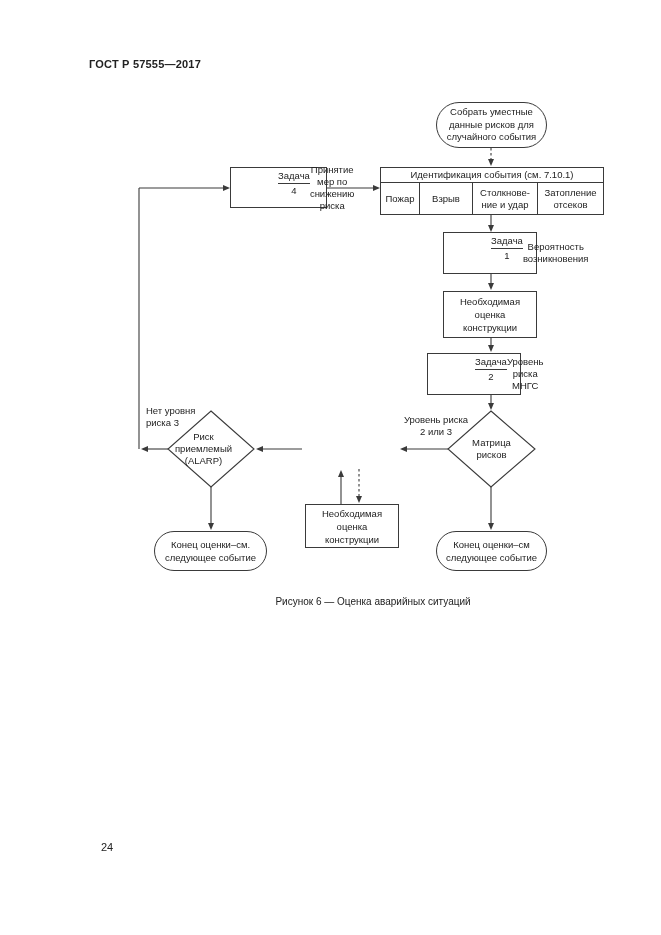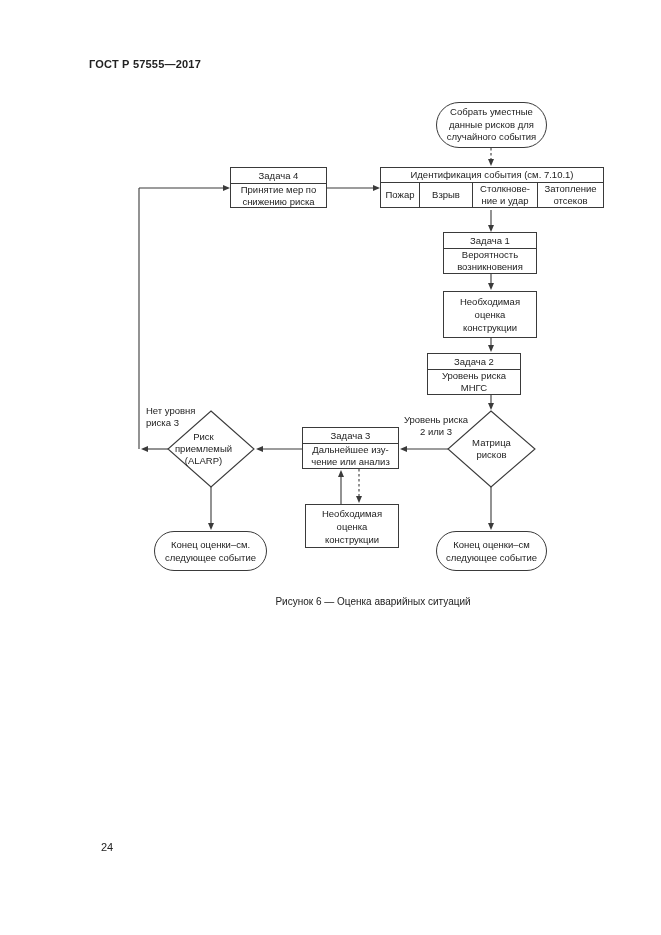--- a/index.html
+++ b/index.html
@@ -17,21 +17,21 @@
   .fc svg { position:absolute; left:0; top:0; }
 
   .node { position:absolute; background:var(--paper); border:1px solid var(--ink); }
   .txt { font-size:9.5px; line-height:12px; text-align:center; }
 
   .stadium { border-radius:23px; display:flex; align-items:center; justify-content:center; }
   .stadium .txt { line-height:12.5px; }
   .endcap { border-radius:20px; display:flex; align-items:center; justify-content:center; }
   .endcap .txt { line-height:13px; }
 
-  .taskbox { display:flex; flex-direction:column; }
+  .taskbox { display:flex; flex-direction:row;padding-left:47px; }
   .task-title { height:16px; line-height:15px; border-bottom:1px solid var(--ink); text-align:center; font-size:9.5px; }
   .task-body { flex:1; display:flex; align-items:center; justify-content:center;text-align:center; }
 
   .identbox { display:flex; flex-direction:column; }
   .ident-title { height:15px; line-height:14px; border-bottom:1px solid var(--ink); text-align:center; font-size:9.5px; }
   .ident-cells { flex:1; display:grid; grid-template-columns:38px 53px 65px 1fr; }
   .ident-cells .cell { display:flex; align-items:center; justify-content:center; border-left:1px solid var(--ink); }
   .ident-cells .cell:first-child { border-left:none; }
 
   .free-label { position:absolute; font-size:9.5px; line-height:12px; }
@@ -130,21 +130,21 @@
 
     <div class="node stadium" style="left:412px;top:102px;width:111px;height:46px">
       <div class="txt">Собрать уместные<br>данные рисков для<br>случайного события</div>
     </div>
 
     <div class="node taskbox" style="left:206px;top:167px;width:97px;height:41px">
       <div class="task-title">Задача 4</div>
       <div class="task-body txt">Принятие мер по<br>снижению риска</div>
     </div>
 
-    <div class="node identbox" style="left:356px;top:167px;width:224px;height:41px">
+    <div class="node identbox" style="left:356px;top:167px;width:224px;height:48px">
       <div class="ident-title">Идентификация события (см. 7.10.1)</div>
       <div class="ident-cells">
         <div class="cell txt">Пожар</div>
         <div class="cell txt">Взрыв</div>
         <div class="cell txt">Столкнове-<br>ние и удар</div>
         <div class="cell txt">Затопление<br>отсеков</div>
       </div>
     </div>
 
     <div class="node taskbox" style="left:419px;top:232px;width:94px;height:42px">
@@ -160,24 +160,20 @@
       <div class="task-title">Задача 2</div>
       <div class="task-body txt">Уровень риска<br>МНГС</div>
     </div>
 
     <div class="diamond-label" style="left:424px;top:437px;width:87px">Матрица<br>рисков</div>
     <div class="diamond-label" style="left:136px;top:431px;width:87px">Риск<br>приемлемый<br>(ALARP)</div>
 
     <div class="free-label" style="left:376px;top:414px;width:72px;text-align:center">Уровень риска<br>2 или 3</div>
     <div class="free-label" style="left:122px;top:405px;width:60px;text-align:left">Нет уровня<br>риска 3</div>
 
-    <div class="node taskbox" style="left:278px;top:427px;width:97px;height:42px">
-      <div class="task-title">Задача 3</div>
-      <div class="task-body txt">Дальнейшее изу-<br>чение или анализ</div>
-    </div>
 
     <div class="node" style="left:281px;top:504px;width:94px;height:44px;display:flex;align-items:center;justify-content:center">
       <div class="txt" style="line-height:13px">Необходимая<br>оценка<br>конструкции</div>
     </div>
 
     <div class="node endcap" style="left:130px;top:531px;width:113px;height:40px">
       <div class="txt">Конец оценки–см.<br>следующее событие</div>
     </div>
     <div class="node endcap" style="left:412px;top:531px;width:111px;height:40px">
       <div class="txt">Конец оценки–см<br>следующее событие</div>

